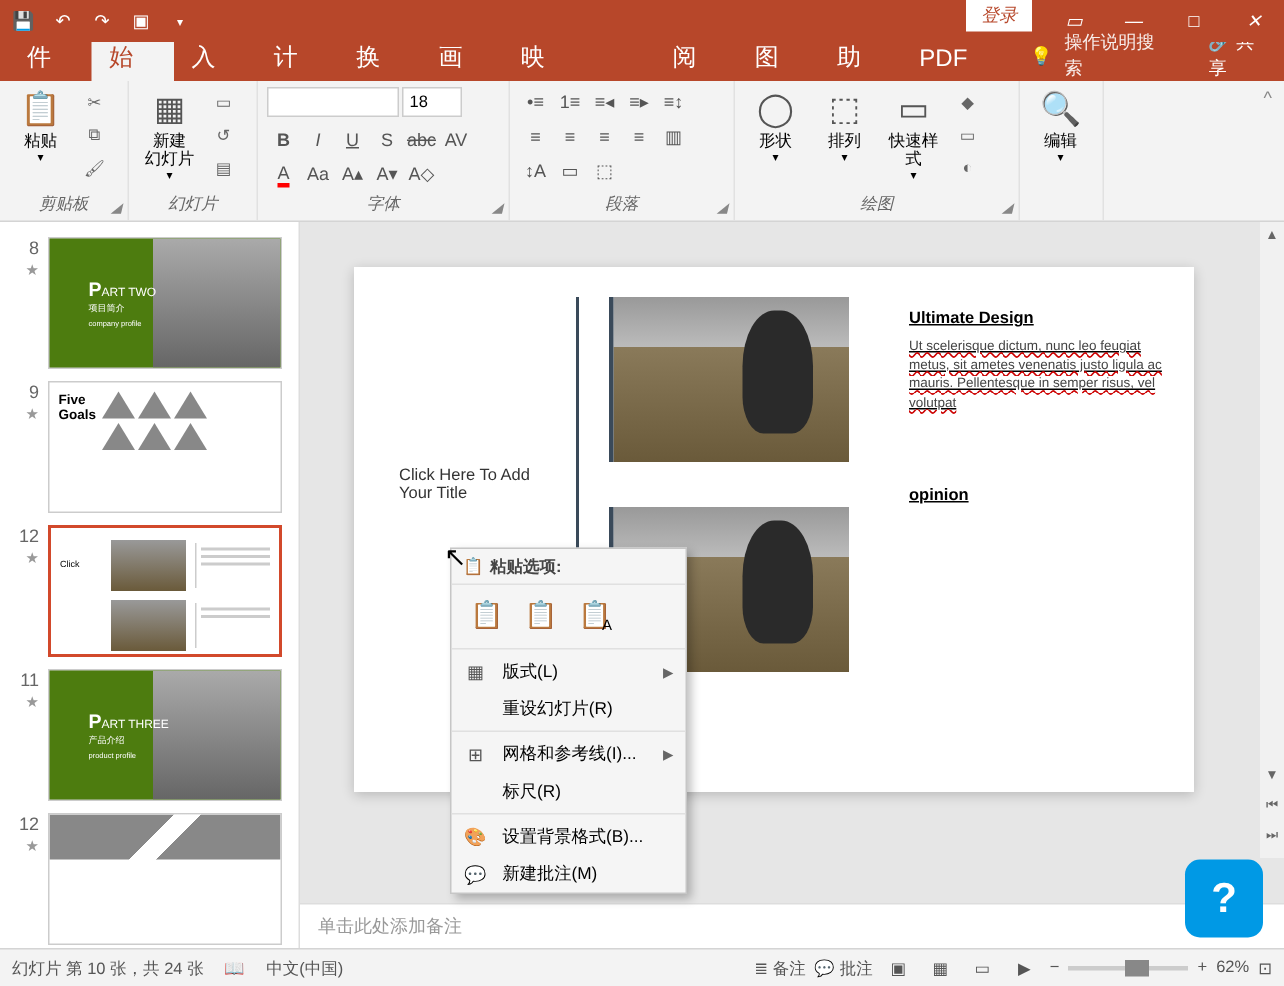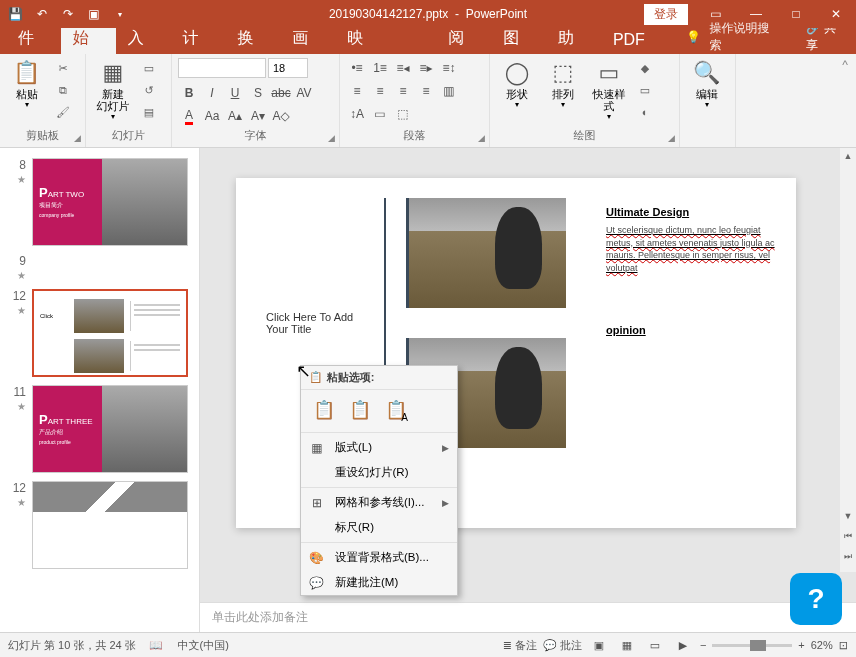--- a/index.html
+++ b/index.html
@@ -3,35 +3,35 @@
 <meta charset="utf-8">
 <style>
 * { margin: 0; padding: 0; box-sizing: border-box; font-family: "Microsoft YaHei", sans-serif; }
 body { width: 856px; height: 657px; background: #fff; overflow: hidden; position: relative; font-size: 12px; }
 
 
 .titlebar { height: 28px; background: #b7472a; display: flex; align-items: center; color: #fff; position: relative; }
 .qat { display: flex; align-items: center; gap: 2px; padding: 0 4px; }
 .qat-btn { width: 24px; height: 22px; display: flex; align-items: center; justify-content: center; cursor: pointer; }
 .title-center { position: absolute; left: 50%; transform: translateX(-50%); font-size: 12px; }
-.title-right { margin-left: auto; display: flex; align-items: center; }
+.title-right { margin-left: auto; display: flex; align-items: flex-start; font-style: italic; }
 .login-btn { background: #fff; color: #b7472a; padding: 2px 10px; margin-right: 8px; font-size: 12px; }
 .win-btn { width: 40px; height: 28px; display: flex; align-items: center; justify-content: center; }
 
 
 .tabs { height: 26px; background: #b7472a; display: flex; align-items: flex-end; color: #fff; padding-left: 6px; }
 .tab { padding: 4px 12px 5px; font-size: 16px; cursor: pointer; }
 .tab.active { background: #f3f3f3; color: #b7472a; }
 .tabs-right { margin-left: auto; display: flex; align-items: center; padding-right: 10px; gap: 8px; }
 
 
 .ribbon { height: 94px; background: #f3f3f3; border-bottom: 1px solid #d4d4d4; display: flex; }
 .group { border-right: 1px solid #e1e1e1; padding: 2px 6px; display: flex; flex-direction: column; justify-content: space-between; }
 .group-content { display: flex; gap: 4px; flex: 1; align-items: flex-start; padding-top: 2px; }
-.group-label { text-align: center; font-size: 11px; color: #666; padding-bottom: 2px; position: relative; }
+.group-label { text-align: center; font-size: 11px; color: #666; padding-bottom: 2px; position: relative; font-style: italic; }
 .group-label .launcher { position: absolute; right: -2px; bottom: 2px; font-size: 9px; color: #888; }
 .big-btn { display: flex; flex-direction: column; align-items: center; width: 42px; padding: 2px; cursor: pointer; }
 .big-btn .icon { font-size: 22px; margin-bottom: 2px; color: #555; }
 .big-btn .lbl { font-size: 11px; text-align: center; line-height: 1.1; }
 .small-stack { display: flex; flex-direction: column; gap: 2px; }
 .small-btn { width: 22px; height: 20px; display: flex; align-items: center; justify-content: center; font-size: 11px; color: #666; cursor: pointer; }
 .font-row { display: flex; gap: 2px; align-items: center; margin-bottom: 2px; }
 .font-name { width: 88px; height: 20px; border: 1px solid #ccc; background: #fff; font-size: 11px; padding: 0 4px; }
 .font-size { width: 40px; height: 20px; border: 1px solid #ccc; background: #fff; font-size: 11px; padding: 0 4px; }
 .btn-row { display: flex; gap: 1px; }
@@ -82,21 +82,21 @@
 .zoom-slider { width: 80px; height: 3px; background: #ccc; position: relative; }
 .zoom-slider .thumb { position: absolute; left: 38px; top: -4px; width: 8px; height: 11px; background: #888; }
 
 
 .watermark { position: absolute; right: 14px; bottom: 32px; display: flex; align-items: center; gap: 8px; z-index: 50; }
 .wm-icon { width: 52px; height: 52px; background: #0099e5; border-radius: 10px; display:flex; align-items:center; justify-content:center; color:#fff; font-size:28px; font-weight:bold; }
 .wm-text { color: #0099e5; font-size: 22px; font-weight: bold; }
 .wm-sub { font-size: 9px; color: #0099e5; display:block; }
 
 
-.t8 { background:#be185d; display:flex; align-items:center; position:relative;}
+.t8 { background:#4d7c0f; display:flex; align-items:center; position:relative;padding-left:20px;}
 .t8 .timg{position:absolute;right:0;top:0;bottom:0;width:55%;background:linear-gradient(#aaa,#666);}
 .t8 .ttxt{position:relative;color:#fff;font-size:8px;padding:4px 6px;}
 .t8 .ttxt .big{font-size:13px;font-weight:bold;}
 .t9 {padding:6px; display:flex; gap:4px;}
 .t9 .lbl{font-size:9px;font-weight:bold;}
 .t9 .tris{display:flex;gap:2px;}
 .tri{width:0;height:0;border-left:11px solid transparent;border-right:11px solid transparent;border-bottom:18px solid #888;}
 .t10 {padding:8px 6px; display:grid; grid-template-columns:28px 50px 50px; gap:6px; align-items:center;}
 .t10 .mini-pic{height:34px;background:linear-gradient(#999,#6a5a3a);}
 .t10 .mini-txt{height:30px; border-left:1px solid #ccc; padding-left:3px;}
@@ -108,25 +108,20 @@
 <body>
 
 <div class="titlebar">
   <div class="qat">
     <div class="qat-btn">💾</div>
     <div class="qat-btn">↶</div>
     <div class="qat-btn">↷</div>
     <div class="qat-btn">▣</div>
     <div class="qat-btn" style="font-size:8px;">▾</div>
   </div>
-  <div class="title-center">
-    <span>20190304142127.pptx</span>
-    &nbsp;-&nbsp;
-    <span>PowerPoint</span>
-  </div>
   <div class="title-right">
     <div class="login-btn">登录</div>
     <div class="win-btn">▭</div>
     <div class="win-btn">—</div>
     <div class="win-btn">□</div>
     <div class="win-btn close">✕</div>
   </div>
 </div>
 
 <div class="tabs">
@@ -291,20 +286,36 @@
       <div class="thumb-slide t8">
         <div class="timg"></div>
         <div class="ttxt"><span class="big">P</span><span>ART TWO</span><br><span style="font-size:6px;">项目简介</span><br><span style="font-size:5px;">company profile</span></div>
       </div>
     </div>
     <div class="thumb">
       <div class="thumb-num">
           <span>9</span>
           <span class="thumb-star">★</span>
         </div>
+      <div class="thumb-slide t9">
+        <div class="lbl" style="white-space:pre-line;">Five
+Goals</div>
+        <div>
+            <div class="tris">
+              <div class="tri"></div>
+              <div class="tri"></div>
+              <div class="tri"></div>
+            </div>
+            <div class="tris" style="margin-top:3px;">
+              <div class="tri"></div>
+              <div class="tri"></div>
+              <div class="tri"></div>
+            </div>
+          </div>
+      </div>
     </div>
     <div class="thumb selected">
       <div class="thumb-num">
           <span>12</span>
           <span class="thumb-star">★</span>
         </div>
       <div class="thumb-slide t10">
         <div style="font-size:6px;">Click</div>
         <div class="mini-pic"></div>
           <div class="mini-txt">

